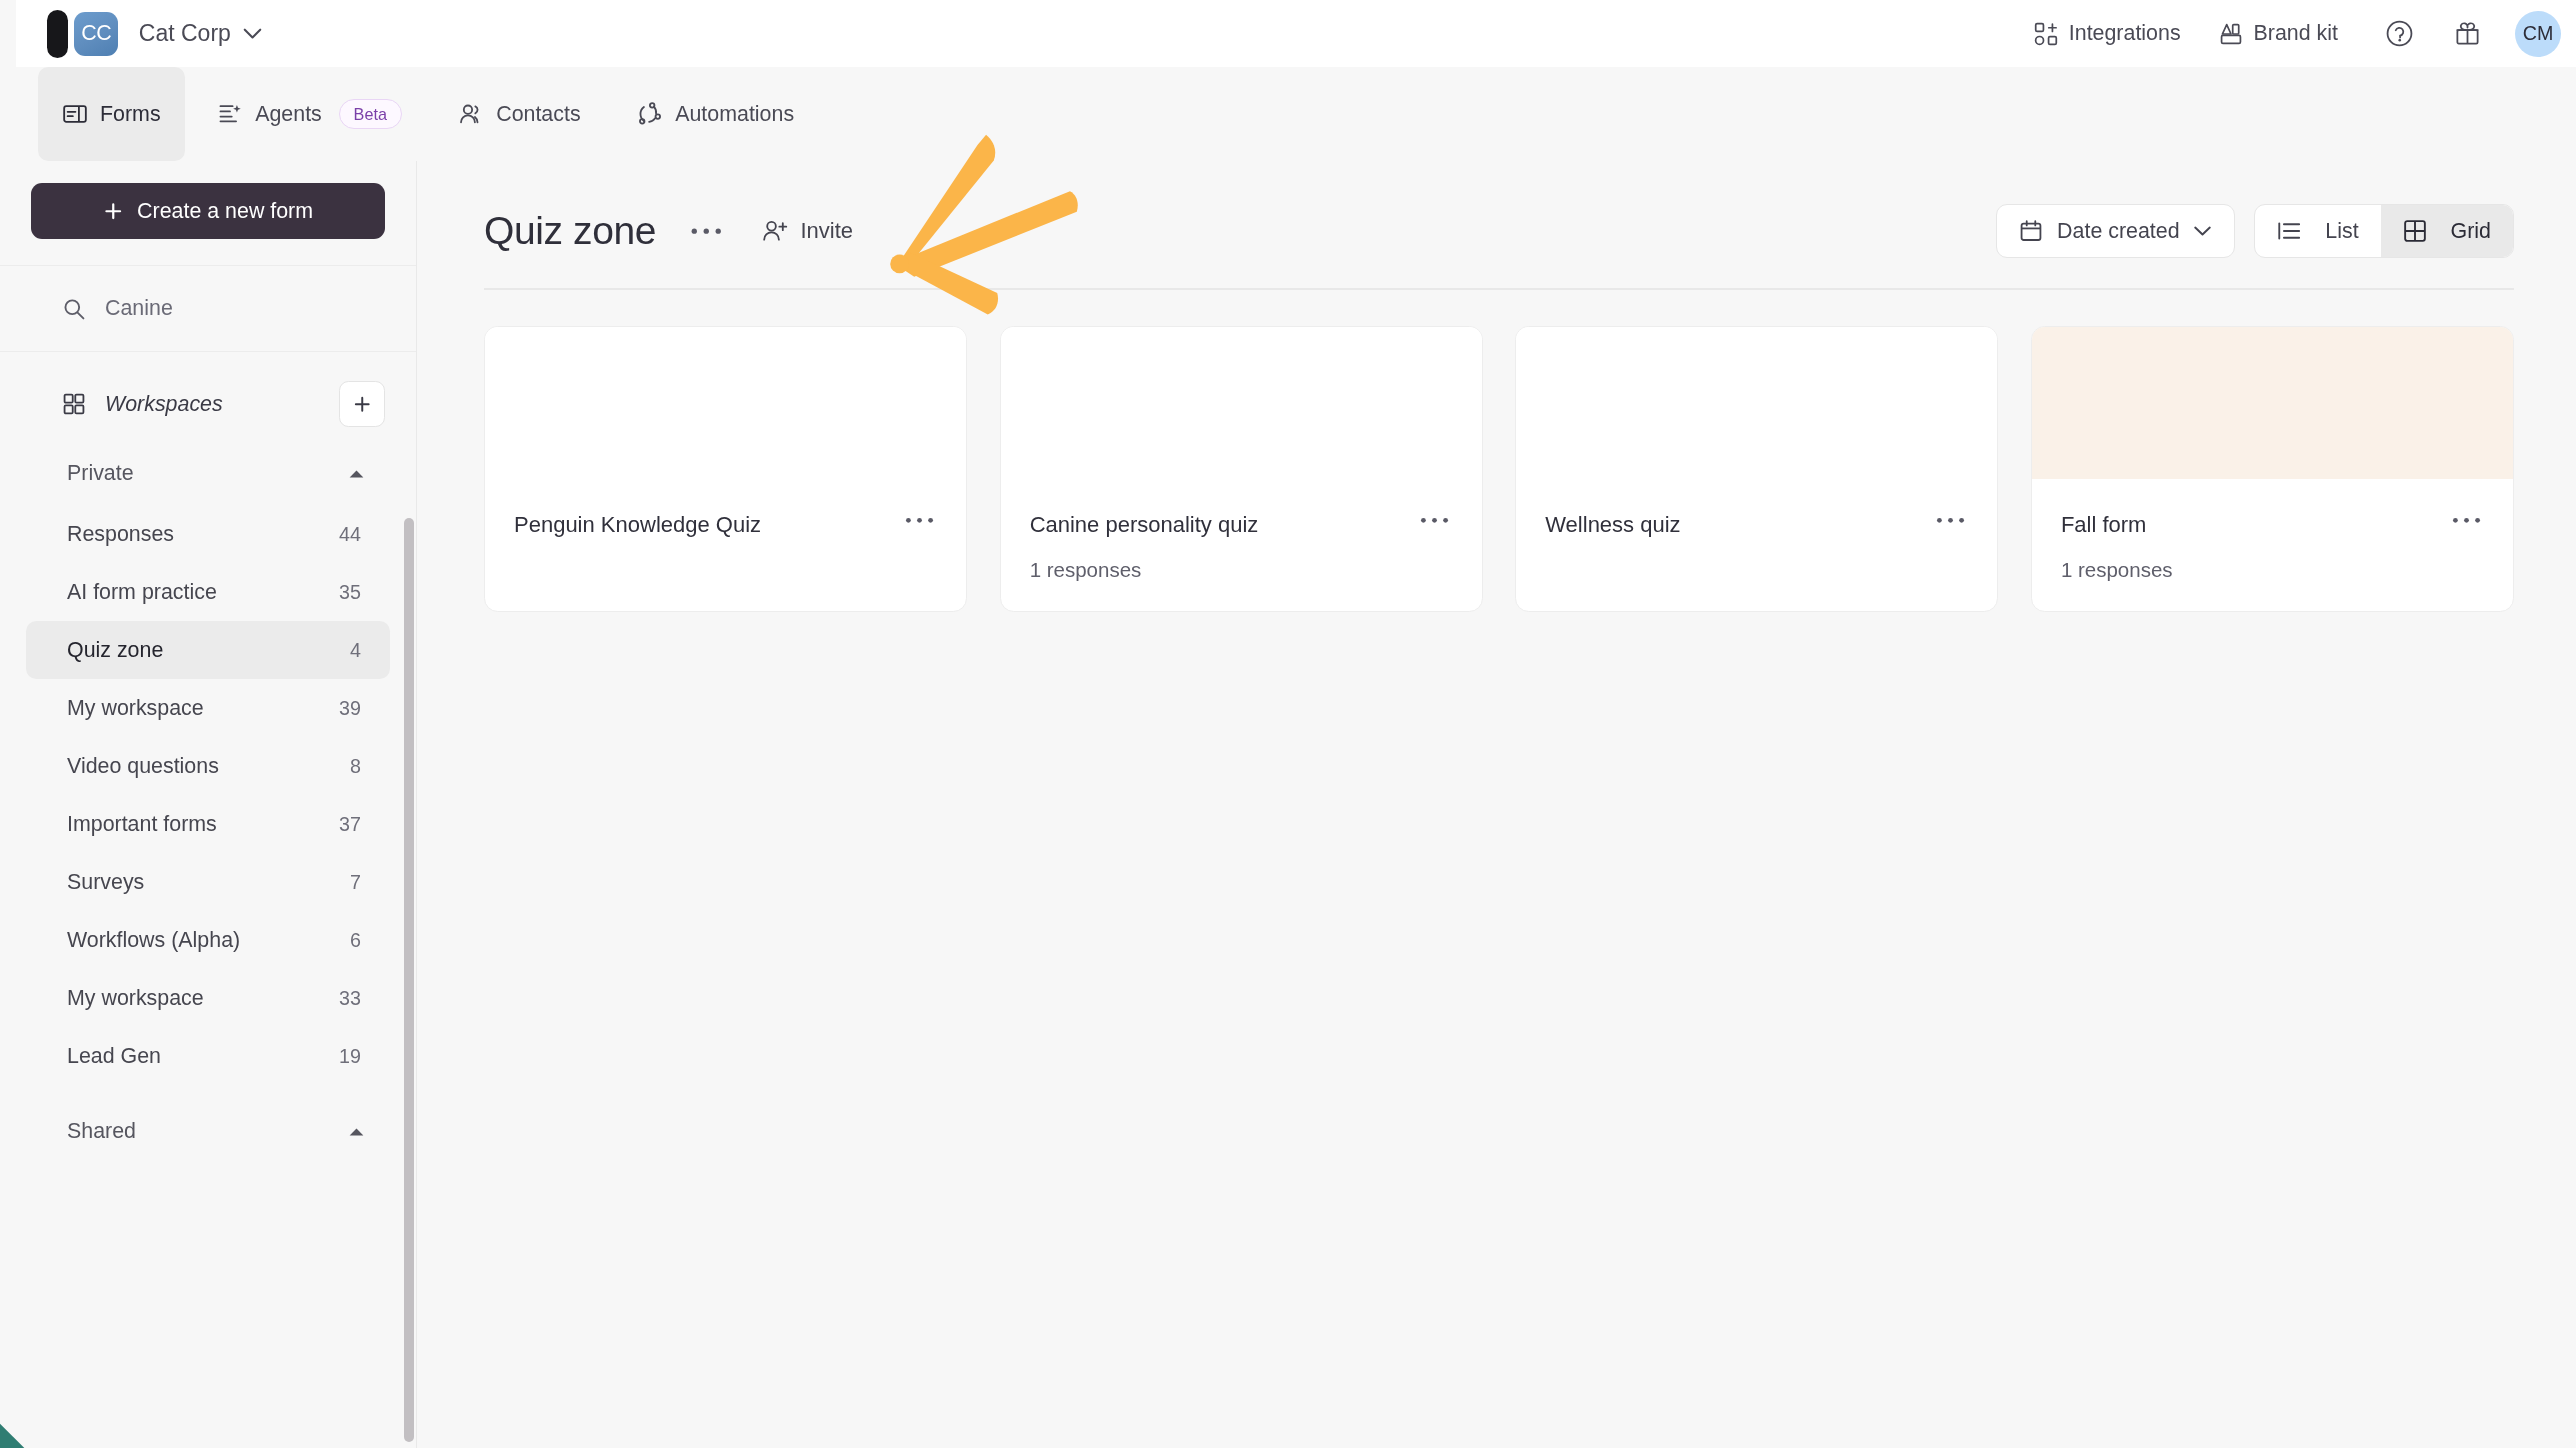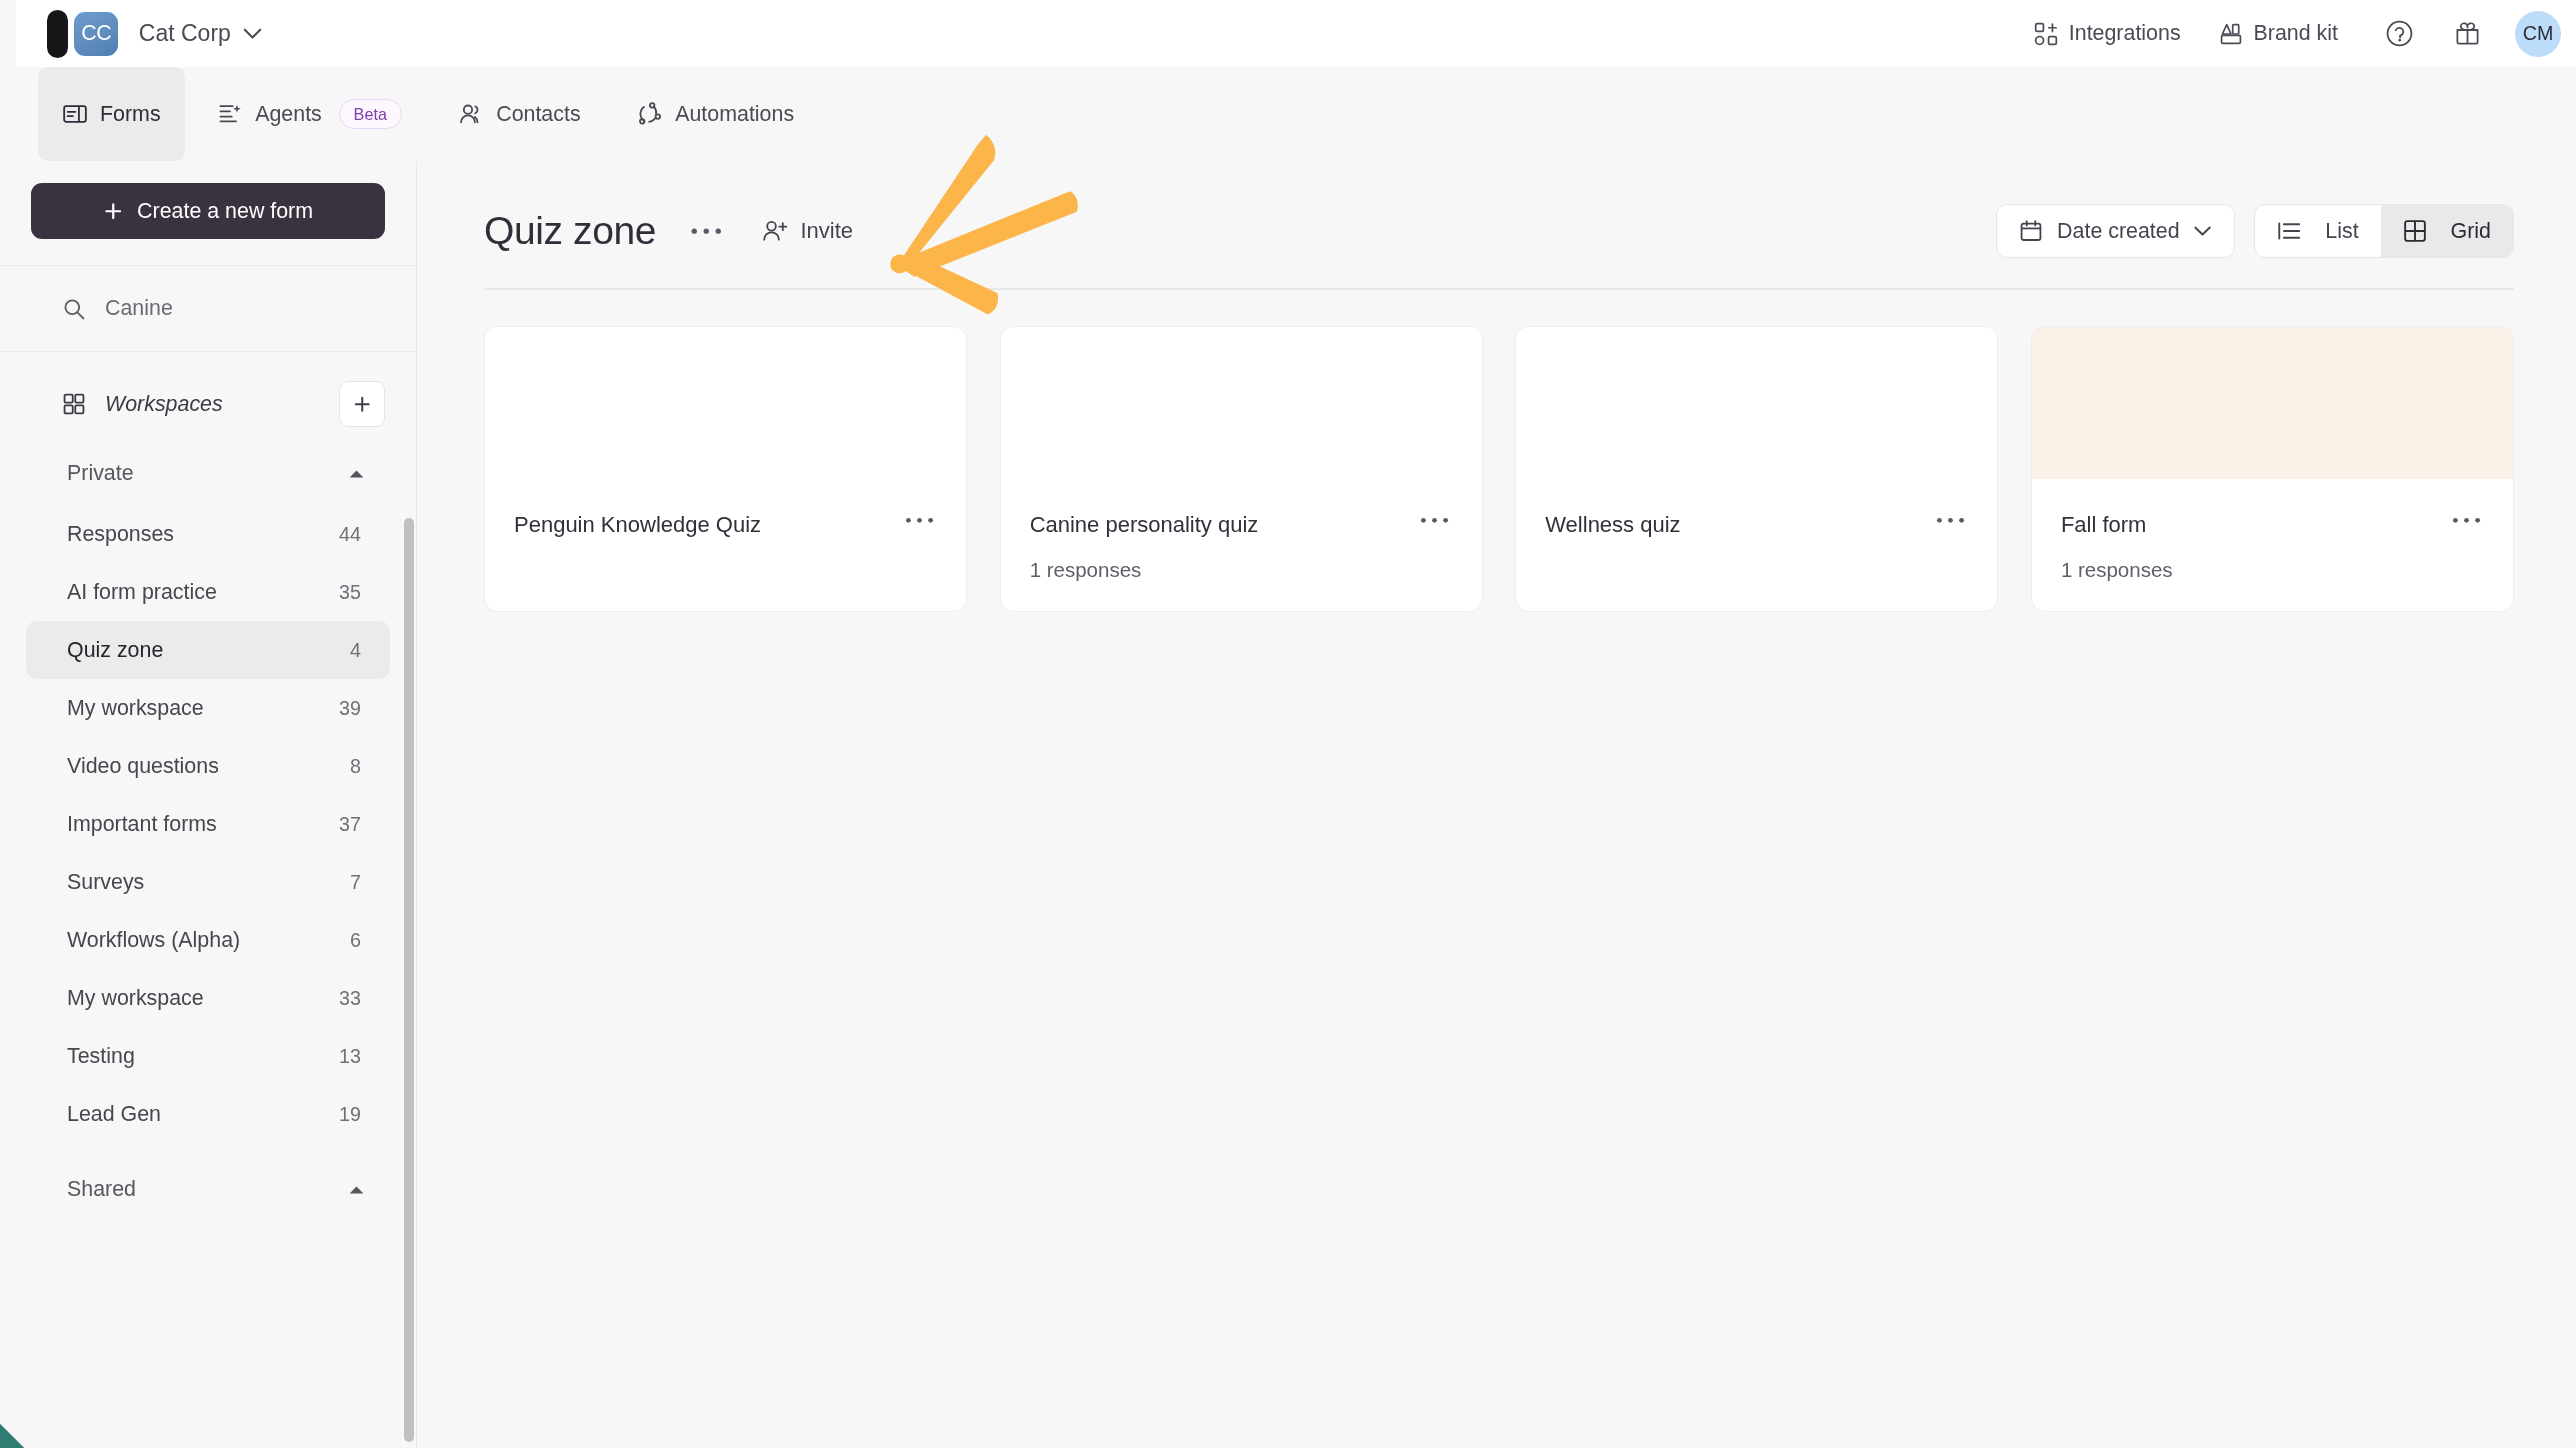--- a/index.html
+++ b/index.html
@@ -457,24 +457,20 @@
         <span class="name">Surveys</span>
         <span class="count">7</span>
       </div>
       <div class="ws-item">
         <span class="name">Workflows (Alpha)</span>
         <span class="count">6</span>
       </div>
       <div class="ws-item">
         <span class="name">My workspace</span>
         <span class="count">33</span>
-      </div>
-      <div class="ws-item">
-        <span class="name">Testing</span>
-        <span class="count">13</span>
       </div>
       <div class="ws-item">
         <span class="name">Lead Gen</span>
         <span class="count">19</span>
       </div>
     </div>
 
     <div class="group-head" style="padding-top:34px;">
       <span class="gname">Shared</span>
       <span class="caret">

